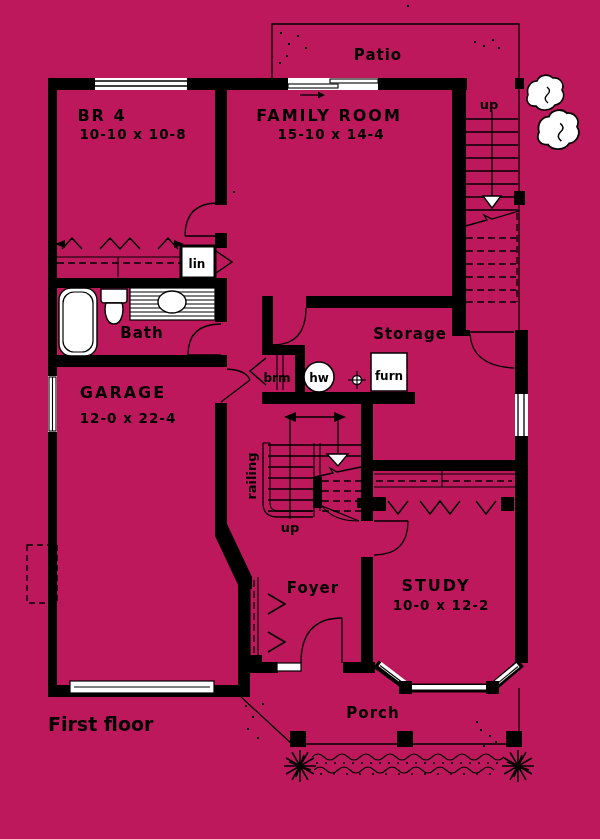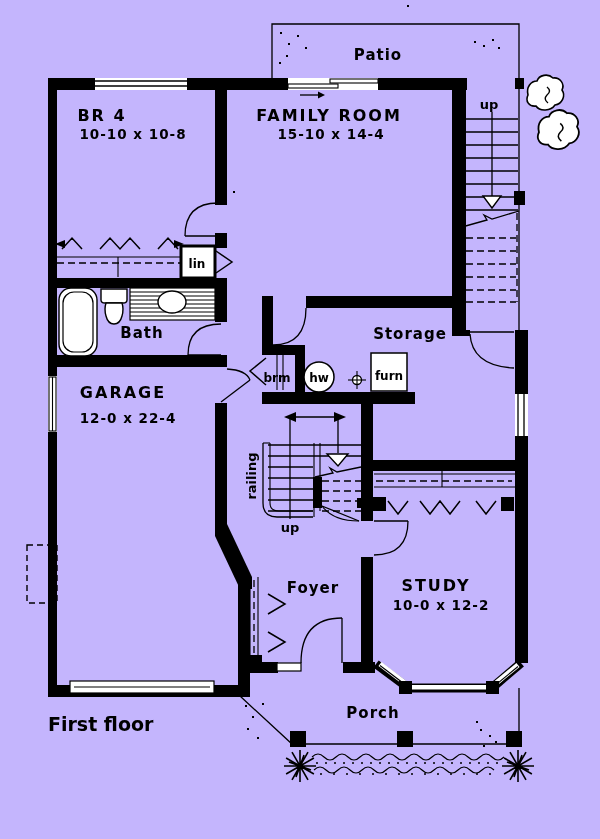--- a/index.html
+++ b/index.html
@@ -1,16 +1,16 @@
 <!DOCTYPE html>
 <html><head>
 <meta charset="utf-8">
 <style>
   html,body{margin:0;padding:0;background:#ffffff;}
-  .sheet{position:relative;width:600px;height:839px;background:#c4b5fd;overflow:hidden;}
+  .sheet{position:relative;width:600px;height:839px;background:#be185d;overflow:hidden;}
   svg{display:block;}
   text{font-family:"DejaVu Sans","Liberation Sans",sans-serif;fill:#000;}
   .room-name{font-size:16px;font-weight:700;letter-spacing:2px;}
   .room-dims{font-size:13.5px;font-weight:700;letter-spacing:1px;}
   .small-label{font-size:13px;font-weight:700;}
   .tiny-label{font-size:12px;font-weight:700;}
   .area-label{font-size:15px;font-weight:700;letter-spacing:1px;}
   .title-label{font-size:19px;font-weight:700;}
   .wall{fill:#000;stroke:none;}
   .thin{stroke:#000;stroke-width:1.3;fill:none;}

